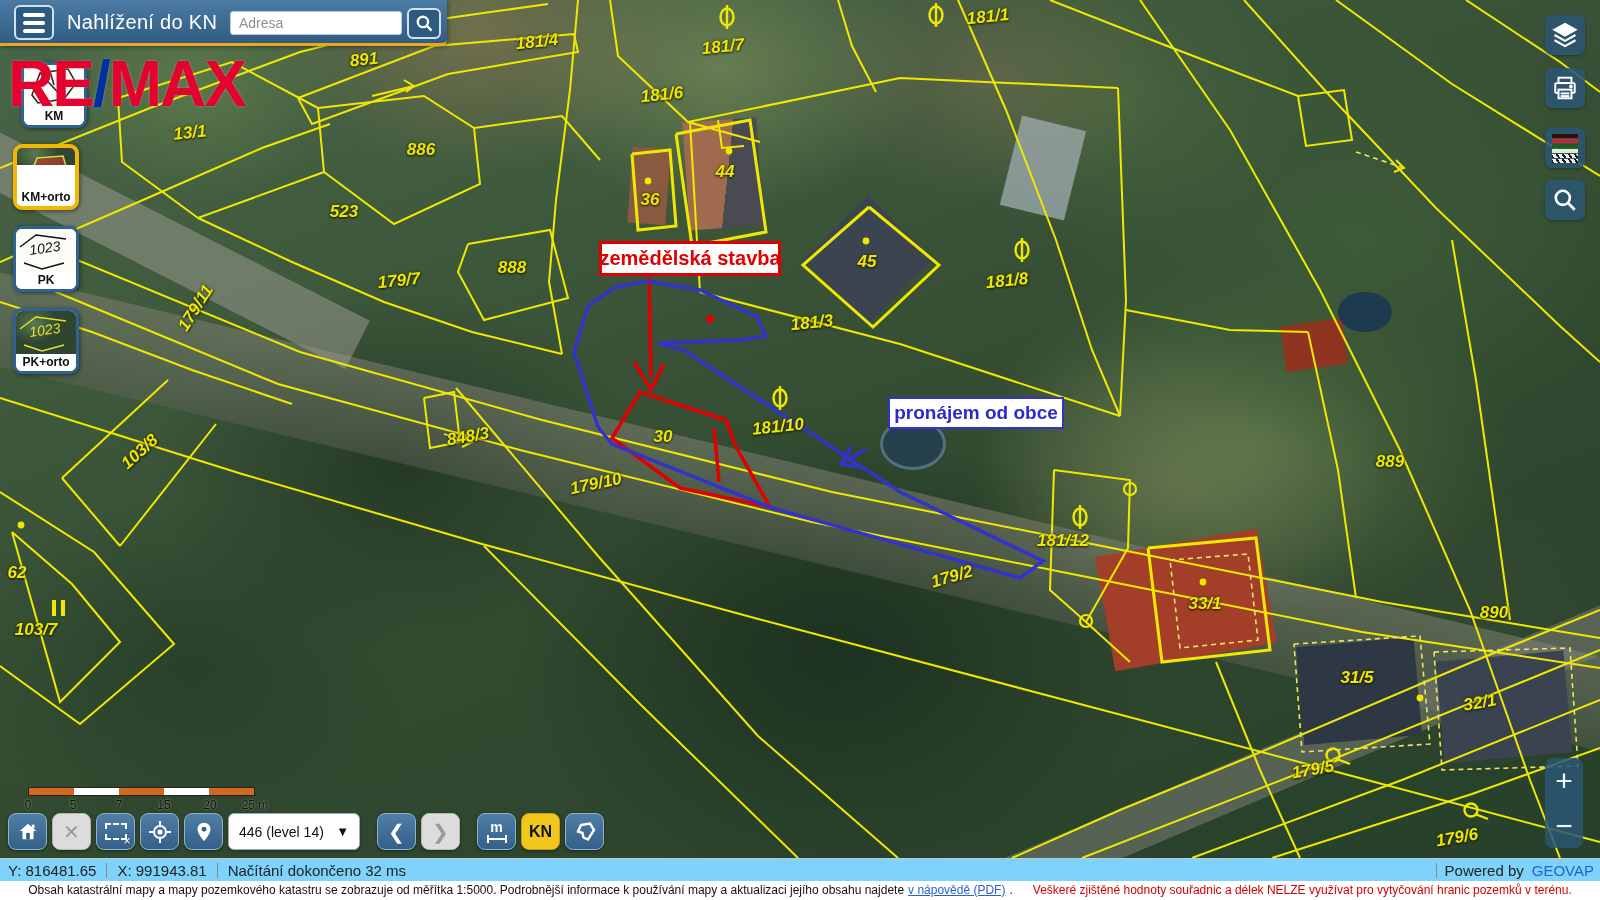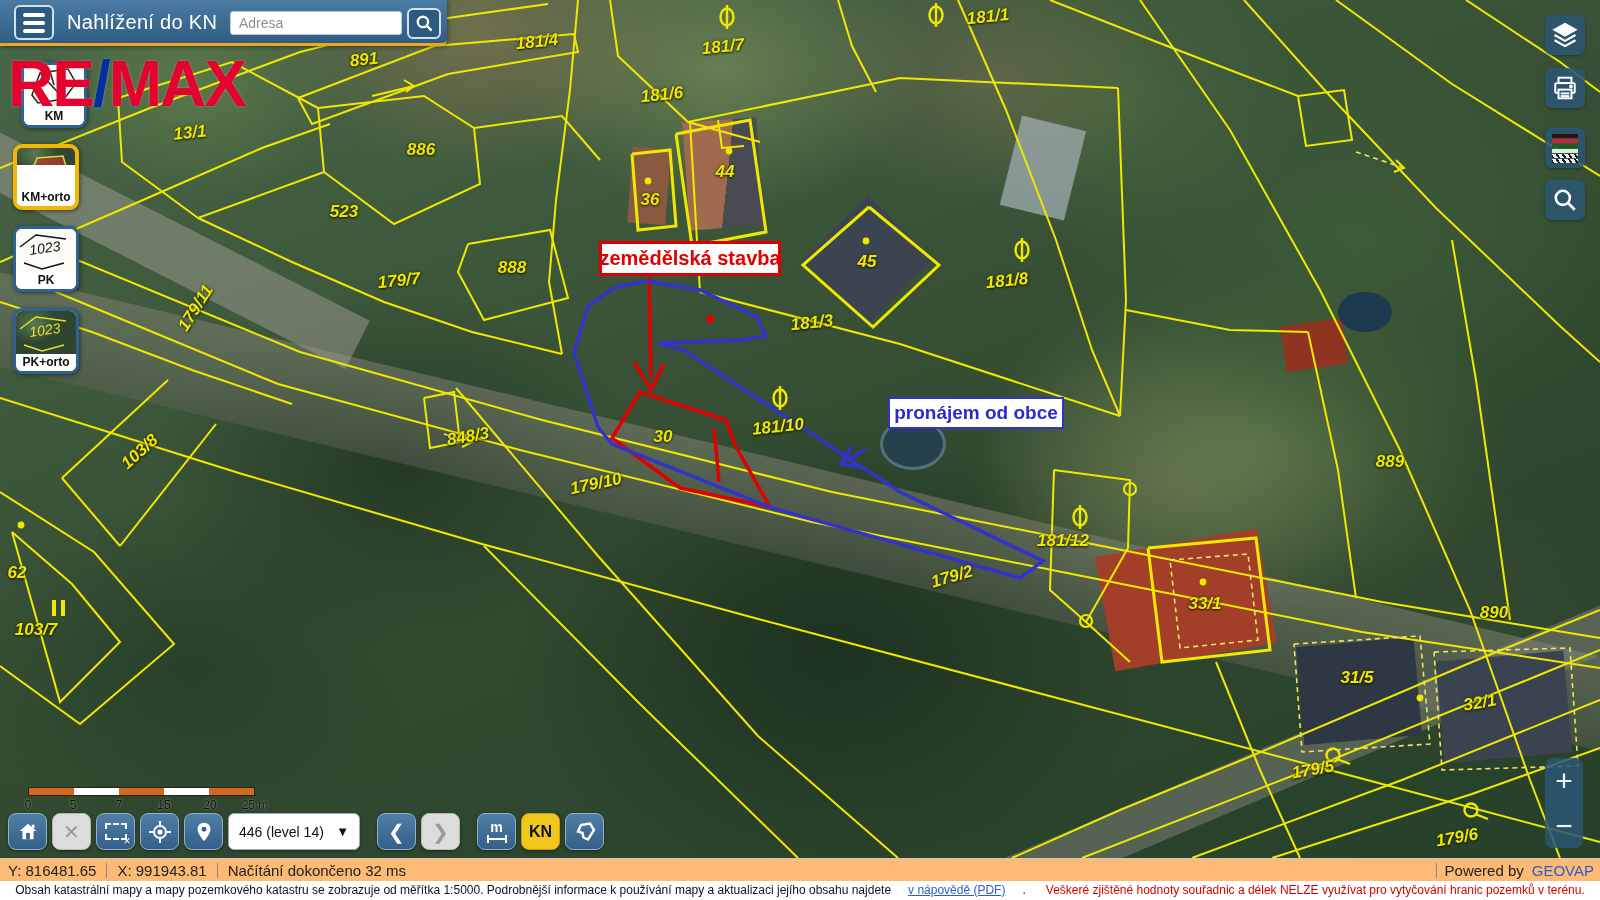--- a/index.html
+++ b/index.html
@@ -141,32 +141,32 @@
   .chev-grey { color:#9a9a9a; }
   .x-glyph { font-size:20px; color:#9a9a9a; }
   .dash-rect { width:22px; height:17px; border:2px dashed #fff; position:relative; }
   .dash-rect:after { content:"×"; position:absolute; right:-6px; bottom:-10px; color:#fff; font-size:12px; }
   .m-label { font-size:14px; font-weight:bold; line-height:1; margin-bottom:1px; }
   .ruler { width:20px; height:8px; border-left:2px solid #fff; border-right:2px solid #fff; position:relative; }
   .ruler:after { content:""; position:absolute; left:0; right:0; top:3px; height:2px; background:#fff; }
 
   
   .status-bar {
-    position:absolute; left:0; top:858px; width:1600px; height:23px; background:#fdba74;
+    position:absolute; left:0; top:858px; width:1600px; height:23px; background:#7dd3fc;
     border-top:1px solid #c6c6c6; display:flex; align-items:center; font-size:15px; color:#222; z-index:80;
   }
   .status-left { display:flex; align-items:center; gap:10px; padding-left:8px; }
   .status-right { margin-left:auto; display:flex; align-items:center; gap:8px; padding-right:6px; }
   .sep { width:1px; height:15px; background:#8a8a8a; }
   .brand-link { color:#2a5fd0; cursor:pointer; }
   .disclaimer {
     position:absolute; left:0; top:881px; width:1600px; height:19px; background:#fff;
     font-size:12px; color:#111; text-align:center; line-height:18px; z-index:80; white-space:nowrap;
   }
-  .disclaimer .lnk { color:#2a5fd0; text-decoration:underline; cursor:pointer; margin:0 17px; }
+  .disclaimer .lnk { color:#2a5fd0; text-decoration:underline; cursor:pointer; margin:0 4px; }
   .disclaimer .warn { color:#d40000; font-weight:normal; margin-left:20px; }
 </style>
 </head>
 <body>
 
 <div class="screen">
 
   <div class="map-area">
 
     <div class="road-band" style="left:-60px; top:258px; width:1760px; height:92px; transform:rotate(13.5deg); transform-origin:left top; background:linear-gradient(rgba(125,128,112,.55), rgba(95,100,88,.45));"></div>

